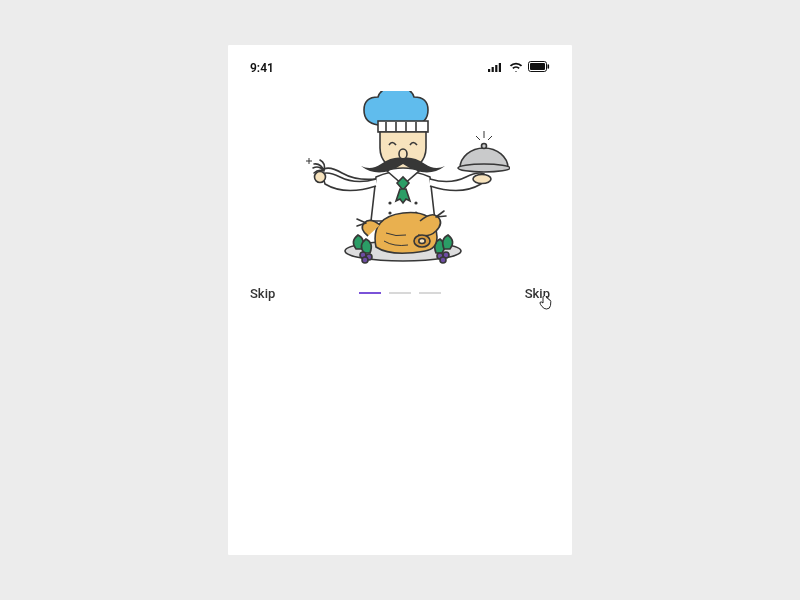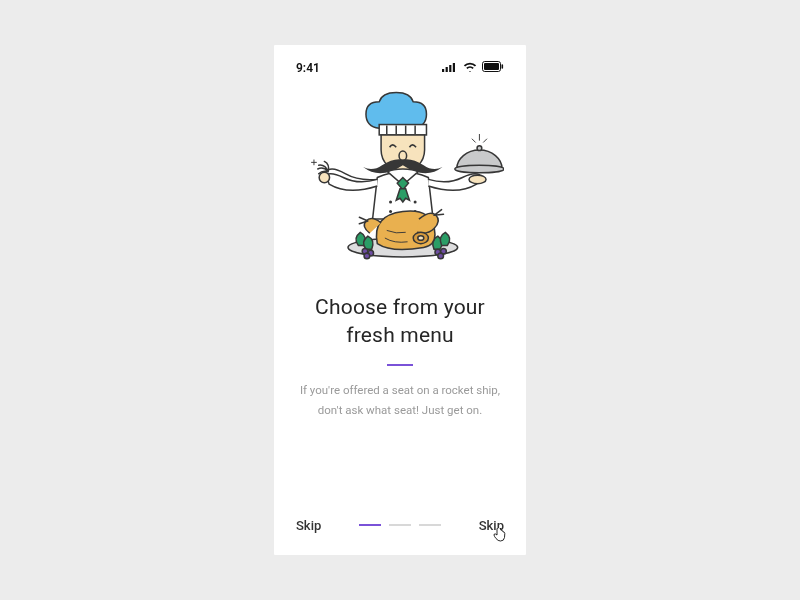--- a/index.html
+++ b/index.html
@@ -6,21 +6,21 @@
   body {
     background: #ececec;
     width: 800px;
     height: 600px;
     display: flex;
     align-items: center;
     justify-content: center;
     font-family: -apple-system, BlinkMacSystemFont, "Segoe UI", Roboto, Helvetica, Arial, sans-serif;
   }
   .phone {
-    width: 252px;
+    width: 344px;
     height: 510px;
     background: #fff;
     border-radius: 1px;
     display: flex;
     flex-direction: column;
     padding: 14px 22px 18px 22px;
     position: relative;
   }
   .status-bar {
     display: flex;
@@ -199,31 +199,20 @@
 
         <ellipse cx="132" cy="150" rx="8" ry="6" fill="#d79a3d"></ellipse>
         <ellipse cx="132" cy="150" rx="3.2" ry="2.5" fill="#f7e3bd"></ellipse>
 
         <path d="M94 150 q10 6 24 4" fill="none" stroke-width="1"></path>
         <path d="M96 142 q10 4 20 2" fill="none" stroke-width="1"></path>
       </g>
     </svg>
   </div>
 
-  <div class="content">
-    <h1 class="title">
-      <span>Choose from your</span><br>
-      <span>fresh menu</span>
-    </h1>
-    <div class="divider-accent"></div>
-    <p class="body-text">
-      <span>If you're offered a seat on a rocket ship,</span><br>
-      <span>don't ask what seat! Just get on.</span>
-    </p>
-  </div>
 
   <div class="footer">
     <span class="skip">Skip</span>
     <div class="dots">
       <span class="dot active"></span>
       <span class="dot"></span>
       <span class="dot"></span>
     </div>
     <span class="next-wrap">
       <span class="next">Skip</span>

